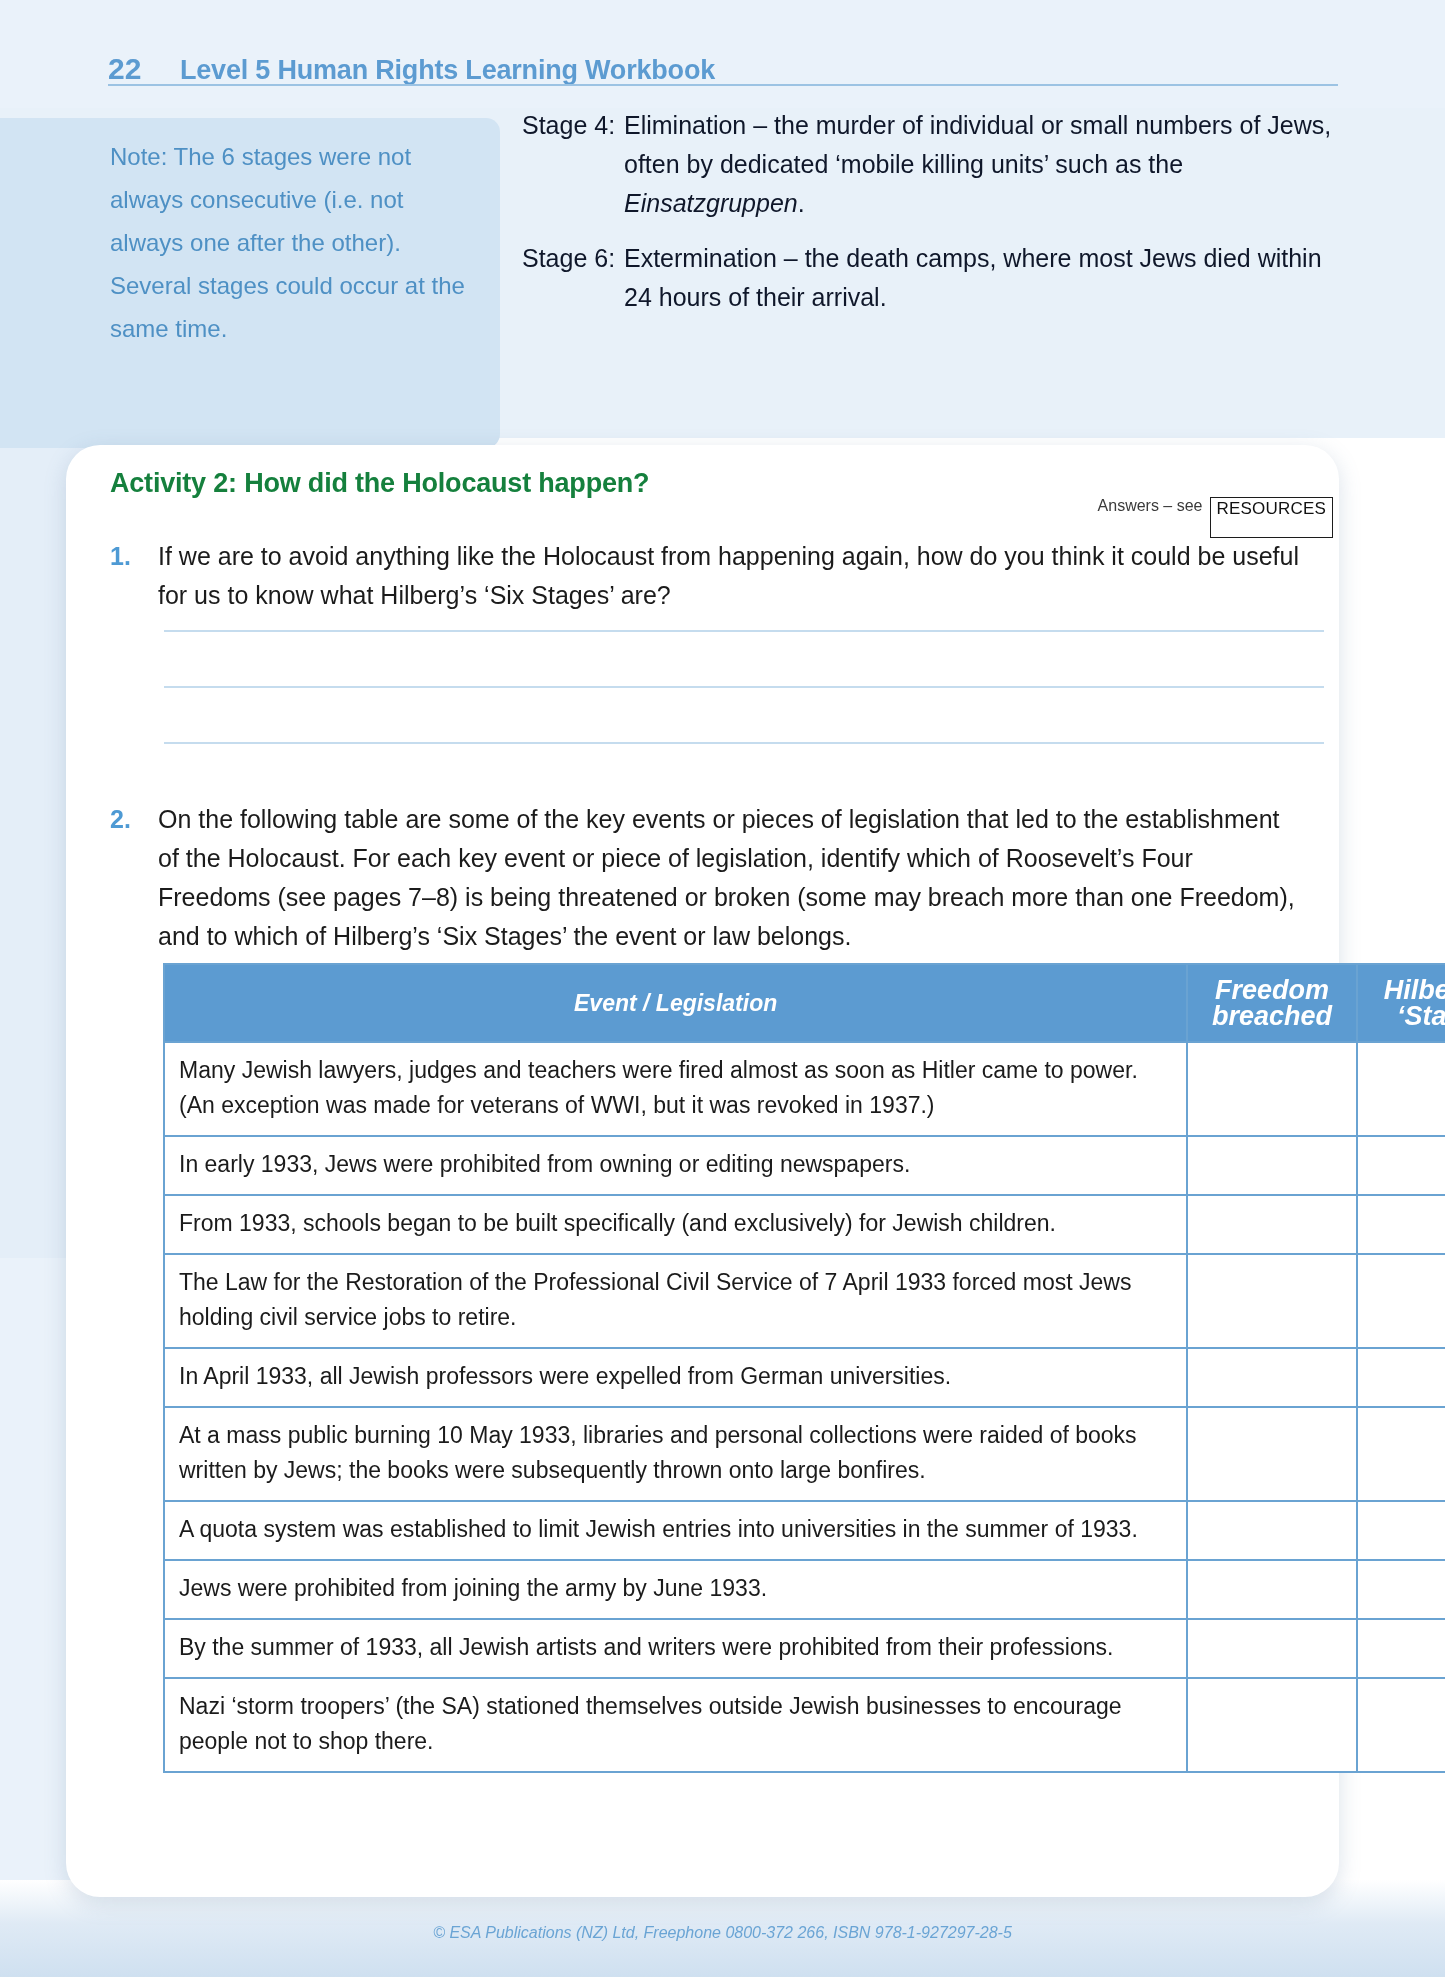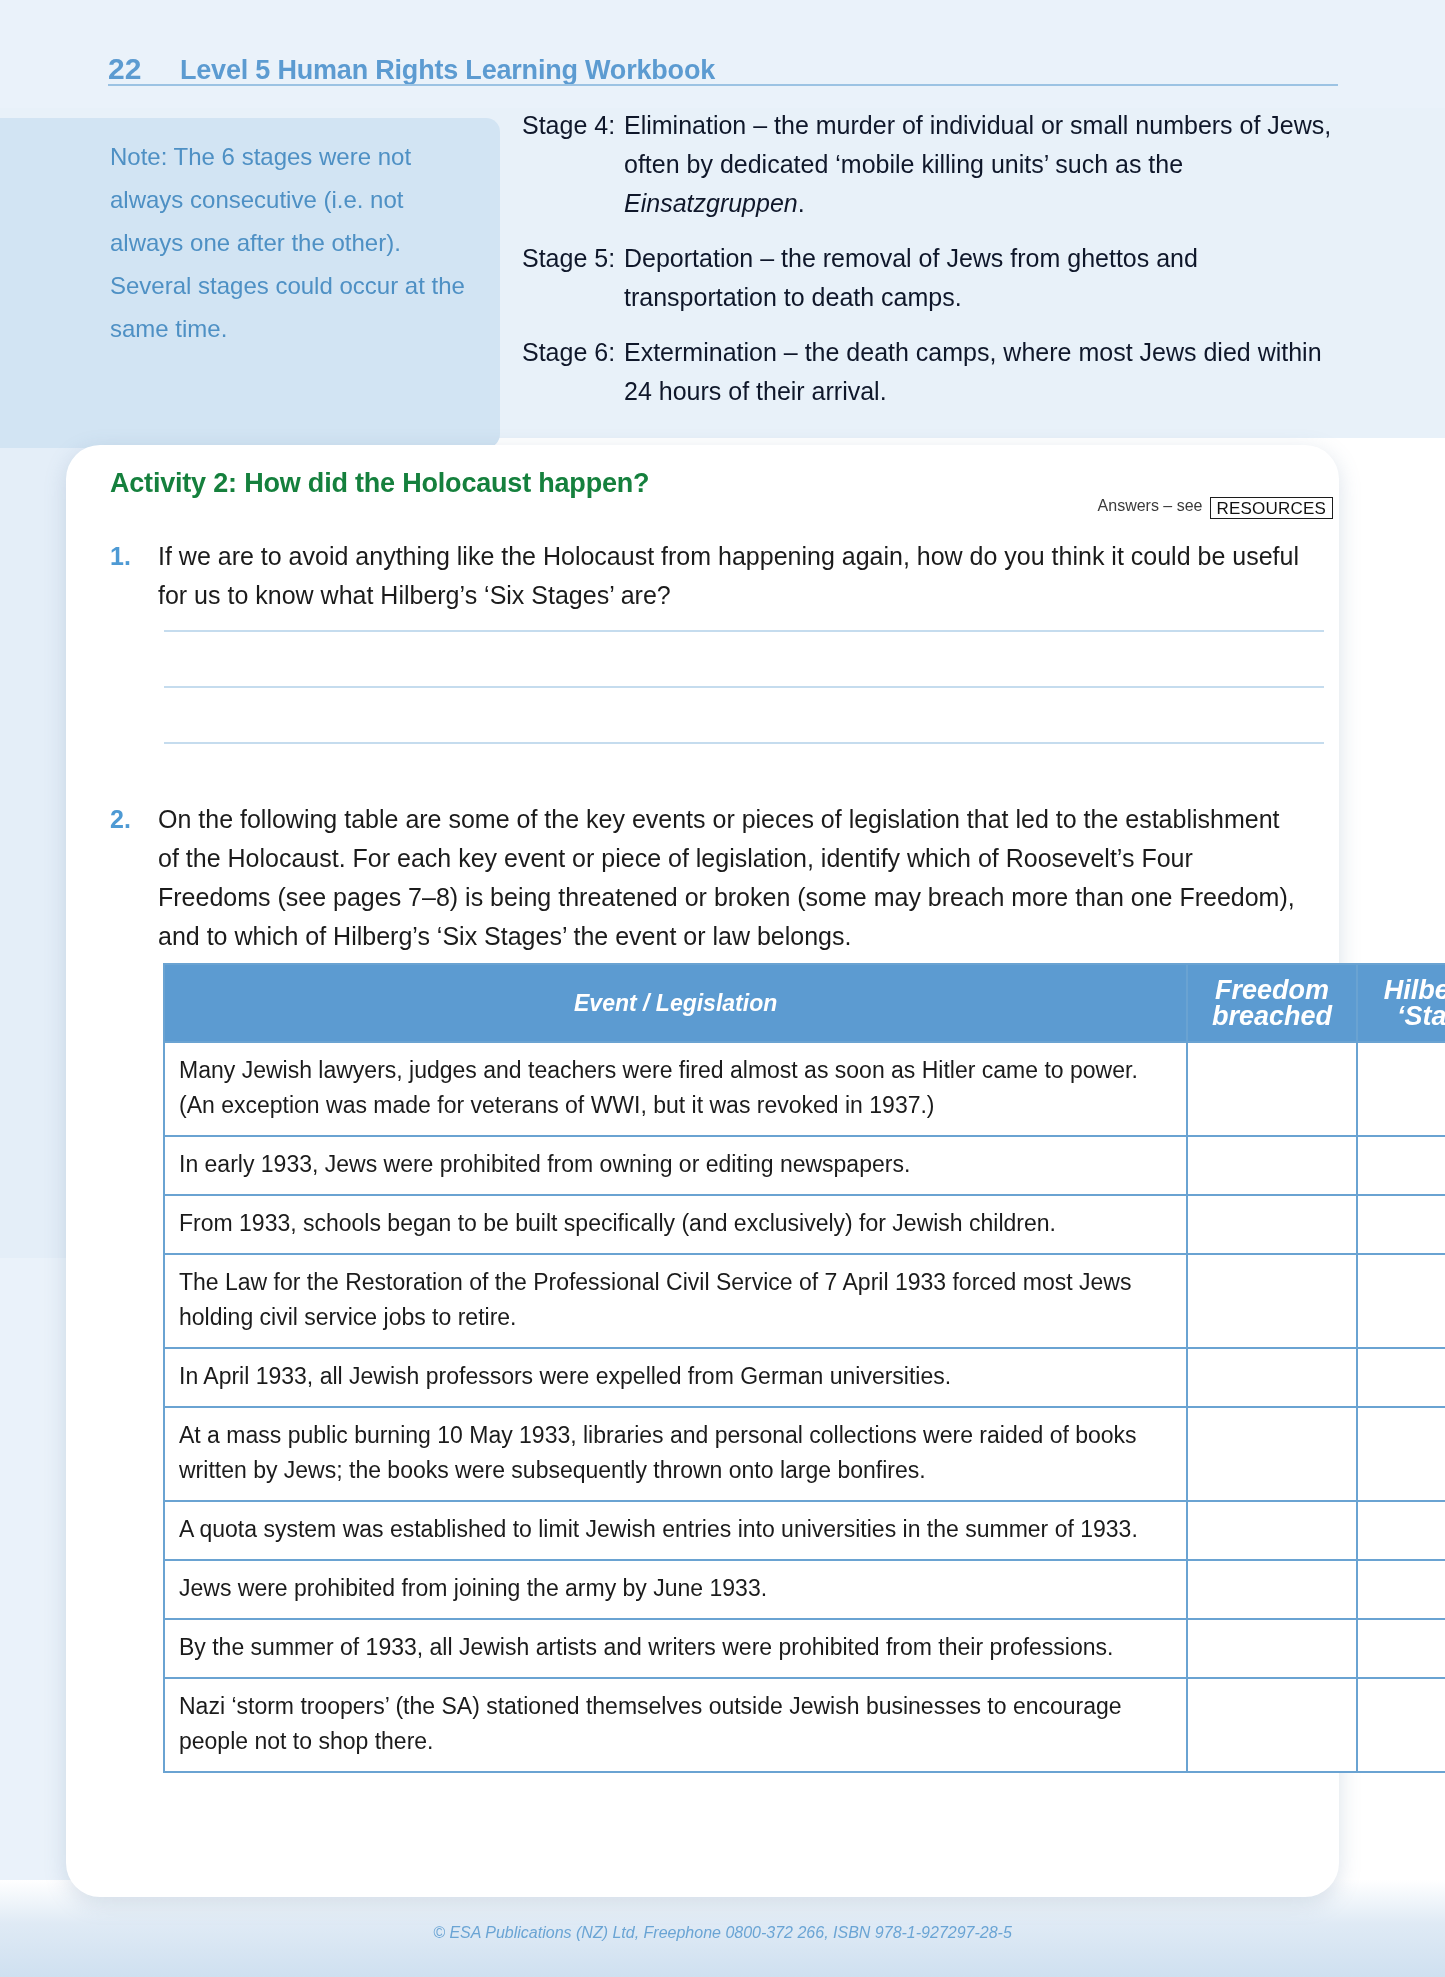--- a/index.html
+++ b/index.html
@@ -161,21 +161,21 @@
     right: 112px; top: 497px;
     display: flex;
     align-items: flex-start;
     gap: 7px;
     font-size: 16px;
     color: #3a3a3a;
     z-index: 6;
   }
   .resources-chip {
     border: 1.4px solid #1c1c1c;
-    padding: 2px 6px 1px 6px;
+    padding: 2px 6px 20px 6px;
     font-size: 17px;
     letter-spacing: 0.2px;
     line-height: 1;
     color: #111;
   }
 
   
   .q {
     position: absolute;
     display: flex;
@@ -268,24 +268,20 @@
 </div>
 <div class="header-rule"></div>
 
 <div class="note-box"></div>
 <div class="note-text">Note: The 6 stages were not always consecutive (i.e. not always one after the other). Several stages could occur at the same time.</div>
 
 <div class="stages">
   <div class="stage-item">
     <span class="stage-label">Stage 4:</span>
     <span class="stage-body"><span>Elimination – the murder of individual or small numbers of Jews, often by dedicated ‘mobile killing units’ such as the </span><i>Einsatzgruppen</i><span>.</span></span>
-  </div>
-  <div class="stage-item">
-    <span class="stage-label">Stage 5:</span>
-    <span class="stage-body">Deportation – the removal of Jews from ghettos and transportation to death camps.</span>
   </div>
   <div class="stage-item">
     <span class="stage-label">Stage 6:</span>
     <span class="stage-body">Extermination – the death camps, where most Jews died within 24 hours of their arrival.</span>
   </div>
 </div>
 
 <div class="activity-card"></div>
 
 <div class="activity-title">Activity 2: How did the Holocaust happen?</div>

